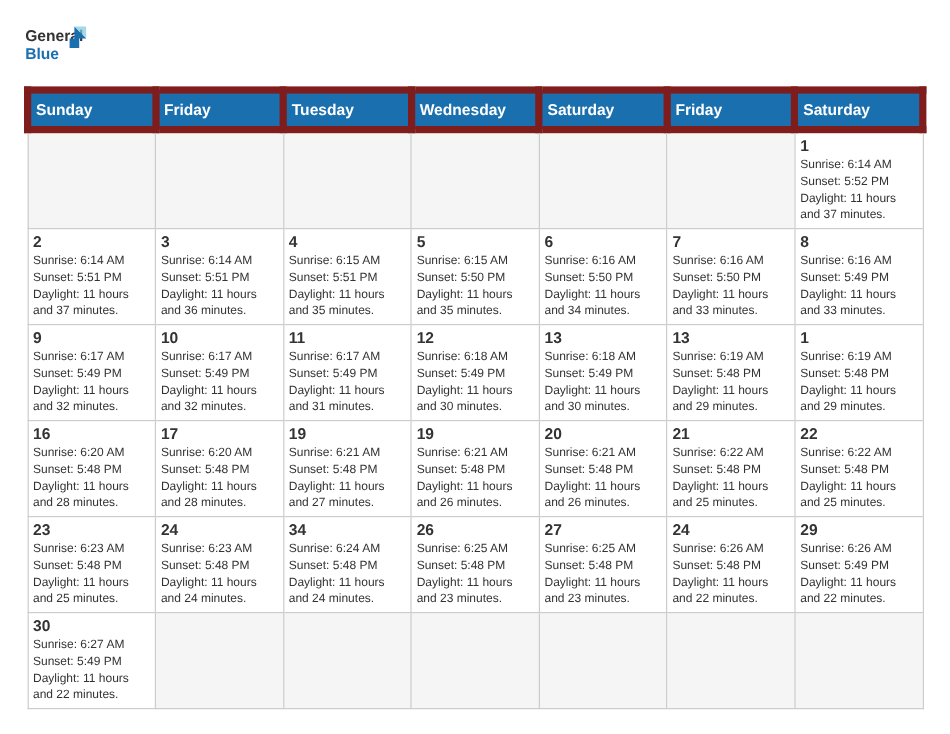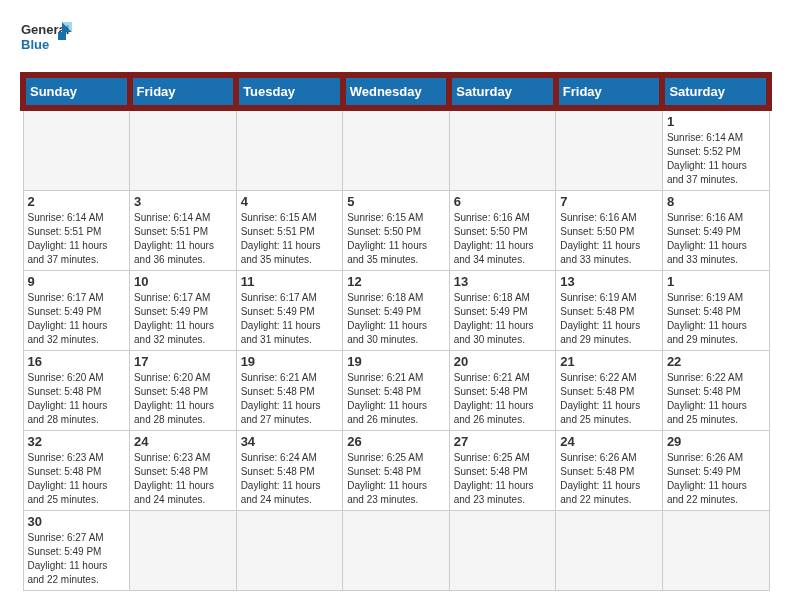--- a/index.html
+++ b/index.html
@@ -248,21 +248,21 @@
         </td>
         <td>
           <span class="day-num">22</span>
           <div class="day-info" style="white-space: pre-line;">Sunrise: 6:22 AM
 Sunset: 5:48 PM
 Daylight: 11 hours and 25 minutes.</div>
         </td>
       </tr>
       <tr>
         <td>
-          <span class="day-num">32</span>
+          <span class="day-num">23</span>
           <div class="day-info" style="white-space: pre-line;">Sunrise: 6:23 AM
 Sunset: 5:48 PM
 Daylight: 11 hours and 25 minutes.</div>
         </td>
         <td>
           <span class="day-num">24</span>
           <div class="day-info" style="white-space: pre-line;">Sunrise: 6:23 AM
 Sunset: 5:48 PM
 Daylight: 11 hours and 24 minutes.</div>
         </td>

